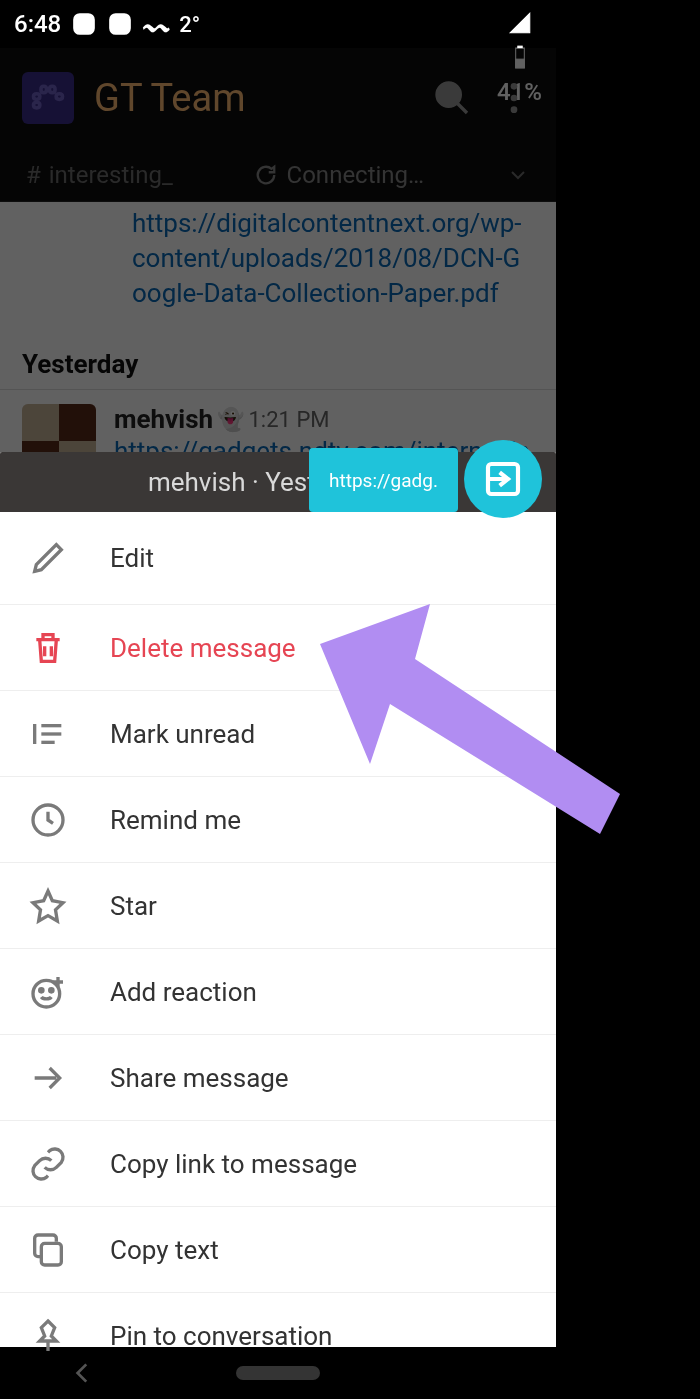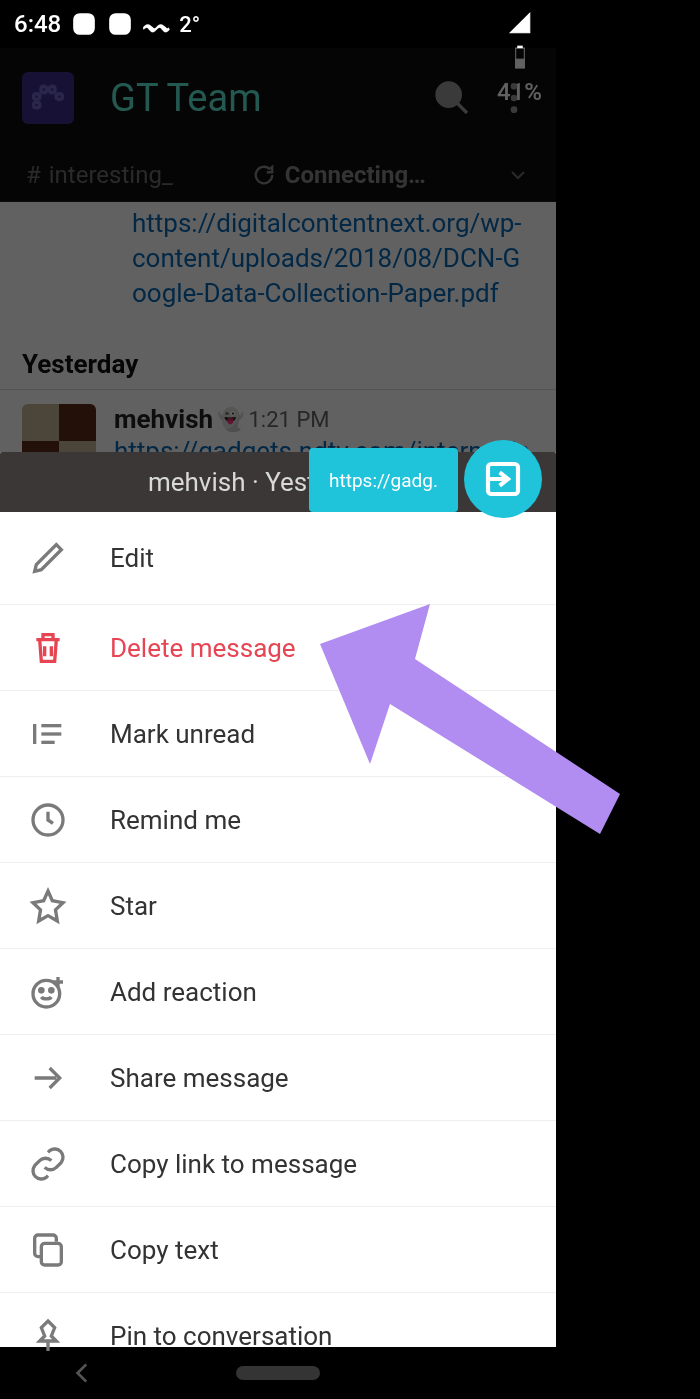--- a/index.html
+++ b/index.html
@@ -12,27 +12,27 @@
   .statusbar .right { margin-left: auto; display: flex; align-items: center; gap: 8px; flex-direction: column; }
   .statusbar svg { width: 26px; height: 26px; fill: #fff; stroke: #fff; }
   .statusbar .mustache { font-size: 26px; }
   .statusbar .temp { font-size: 22px; }
   .statusbar .battery-pct { font-size: 24px; }
 
   
   .header { background: #0e0e0e; height: 100px; display: flex; align-items: center; padding: 0 22px; color: #9a9a9a; }
   .workspace-icon { width: 52px; height: 52px; background: #3b2e8b; border-radius: 6px; display: flex; align-items: center; justify-content: center; }
   .workspace-icon svg { width: 34px; height: 34px; }
-  .workspace-title { font-size: 38px; font-weight: 400; color: #5eead4; margin-left: 36px; flex: 1; }
+  .workspace-title { font-size: 38px; font-weight: 400; color: #fdba74; margin-left: 20px; flex: 1; }
   .hdr-icon { width: 40px; height: 40px; fill: #9a9a9a; margin-left: 22px; }
 
   
   .channel-row { background: #0e0e0e; height: 54px; display: flex; align-items: center; padding: 0 26px; color: #6e6e6e; border-bottom: 1px solid #222; font-size: 24px; }
   .channel-row .hash { margin-right: 8px; }
-  .channel-row .connecting { flex:1; text-align: center; display:flex; align-items:center; justify-content:center; gap:10px; color:#888;font-weight:bold; }
+  .channel-row .connecting { flex:1; text-align: center; display:flex; align-items:center; justify-content:center; gap:10px; color:#888; }
   .channel-row .chev { width:24px; height:24px; stroke:#6e6e6e; }
 
   
   .chat { position: absolute; top: 202px; left:0; right:0; bottom:0; background: #fff; }
   .dim-overlay { position:absolute; z-index:5; top:48px; left:0; right:0; bottom:0; background: rgba(0,0,0,0.62); pointer-events:none; }
   .chat-link { color:#0a6ab8; font-size:26px; line-height:1.35; word-break: break-all; padding: 4px 22px 18px 132px; }
   .date-sep { font-size:26px; font-weight:700; color:#111; padding:20px 22px 10px; border-bottom:1px solid #ddd; }
   .msg { display:flex; padding:14px 22px; gap:18px; }
   .avatar { width:74px; height:74px; background:#eee; border-radius:6px; overflow:hidden; flex-shrink:0; }
   .avatar .blocks { width:100%; height:100%; display:grid; grid-template:1fr 1fr/1fr 1fr; }

